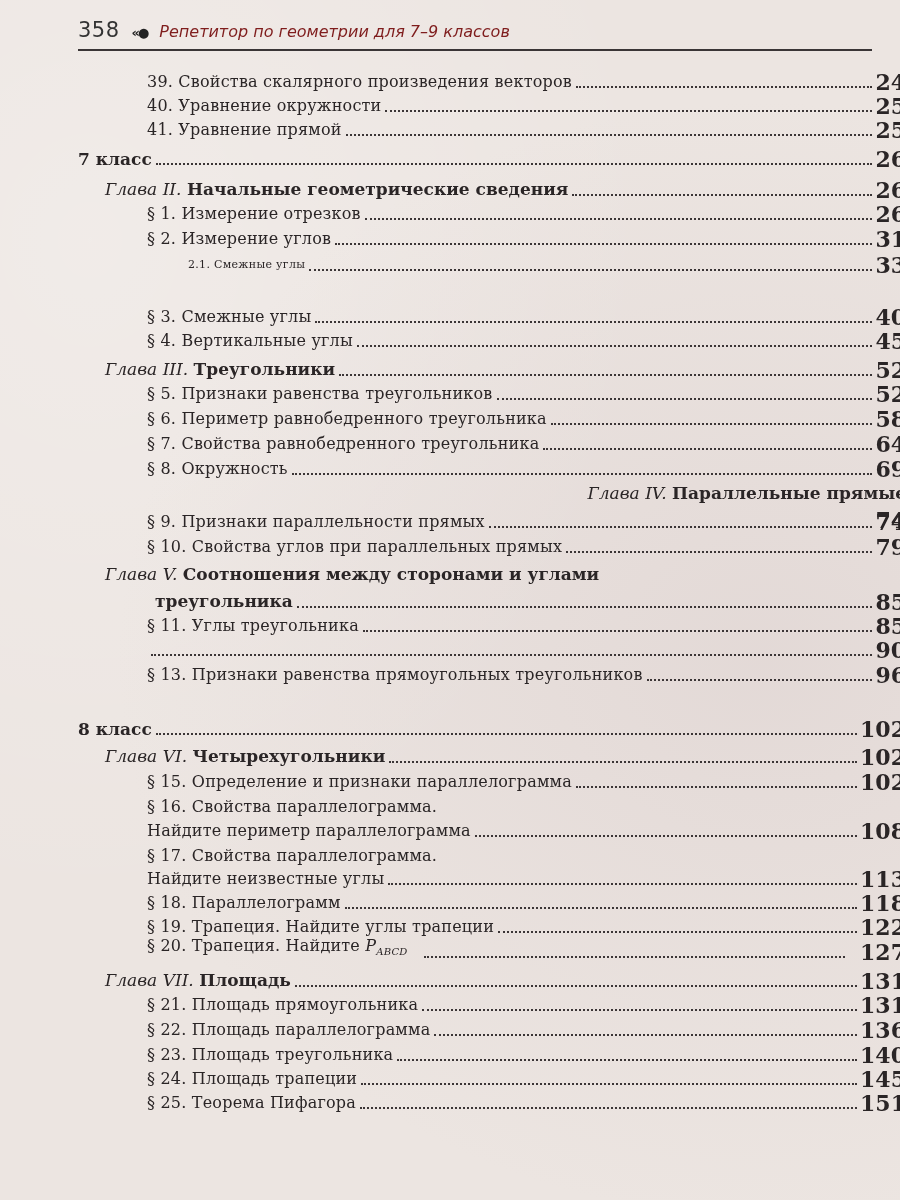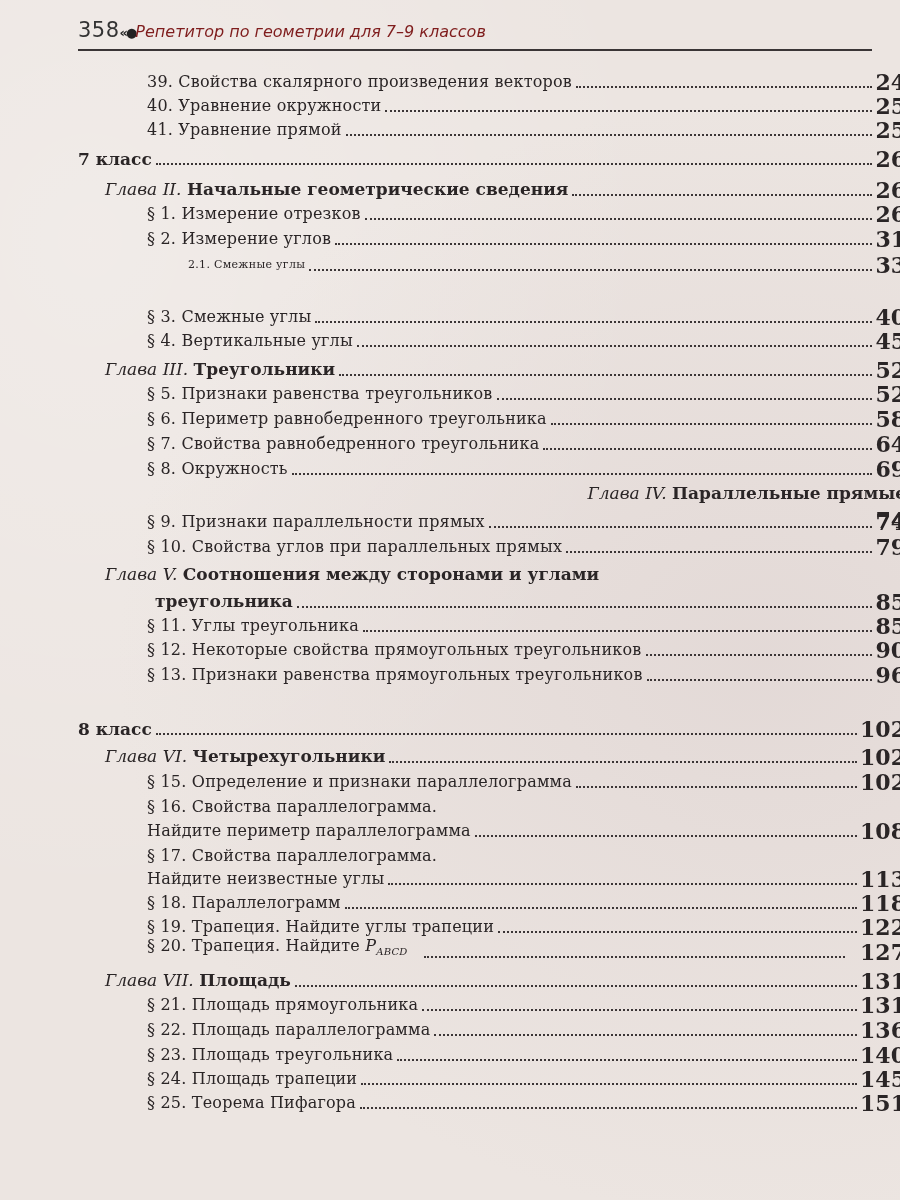--- a/index.html
+++ b/index.html
@@ -11,21 +11,21 @@
   }
   .page-shade {
     position:absolute; inset:0;
     background:
       radial-gradient(ellipse at 85% 55%, rgba(210,195,195,0.35), rgba(0,0,0,0) 60%),
       radial-gradient(ellipse at 10% 20%, rgba(255,255,255,0.25), rgba(0,0,0,0) 50%);
     pointer-events:none;
   }
   .header {
     position:absolute; left:78px; top:18px; height:28px;
-    display:flex; align-items:baseline; gap:0;
+    display:flex; align-items:baseline; gap:12px;
     font-family:"DejaVu Sans", "Liberation Sans", sans-serif;
   }
   .header .page-num { font-size:21px; color:#333; letter-spacing:0.5px; }
   .header .marks { font-size:13px; color:#222; letter-spacing:-2px; font-weight:bold; }
   .header .running-title { font-size:16px; font-style:italic; color:#7f1d1d; }
   .header-rule {
     position:absolute; left:78px; top:49px; width:794px; height:2px; background:#3a3536;
   }
   .toc { position:absolute; left:0; top:0; width:900px; height:884px;padding-left:44px; }
   .row {
@@ -157,21 +157,20 @@
       <span class="label"><span class="t">треугольника</span></span>
       <span class="leader"></span>
       <span class="page">85</span>
     </div>
     <div class="row lvl-num" style="left: 147px; top: 612px;">
       <span class="label">§ 11. Углы треугольника</span>
       <span class="leader"></span>
       <span class="page">85</span>
     </div>
     <div class="row lvl-num" style="left: 147px; top: 636px;">
-      <span class="label">§ 12. Некоторые свойства прямоугольных треугольников</span>
       <span class="leader"></span>
       <span class="page">90</span>
     </div>
     <div class="row lvl-num" style="left: 147px; top: 661px;">
       <span class="label">§ 13. Признаки равенства прямоугольных треугольников</span>
       <span class="leader"></span>
       <span class="page">96</span>
     </div>
     <div class="row lvl-klass" style="left: 78px; top: 715px;">
       <span class="label">8 класс</span>

